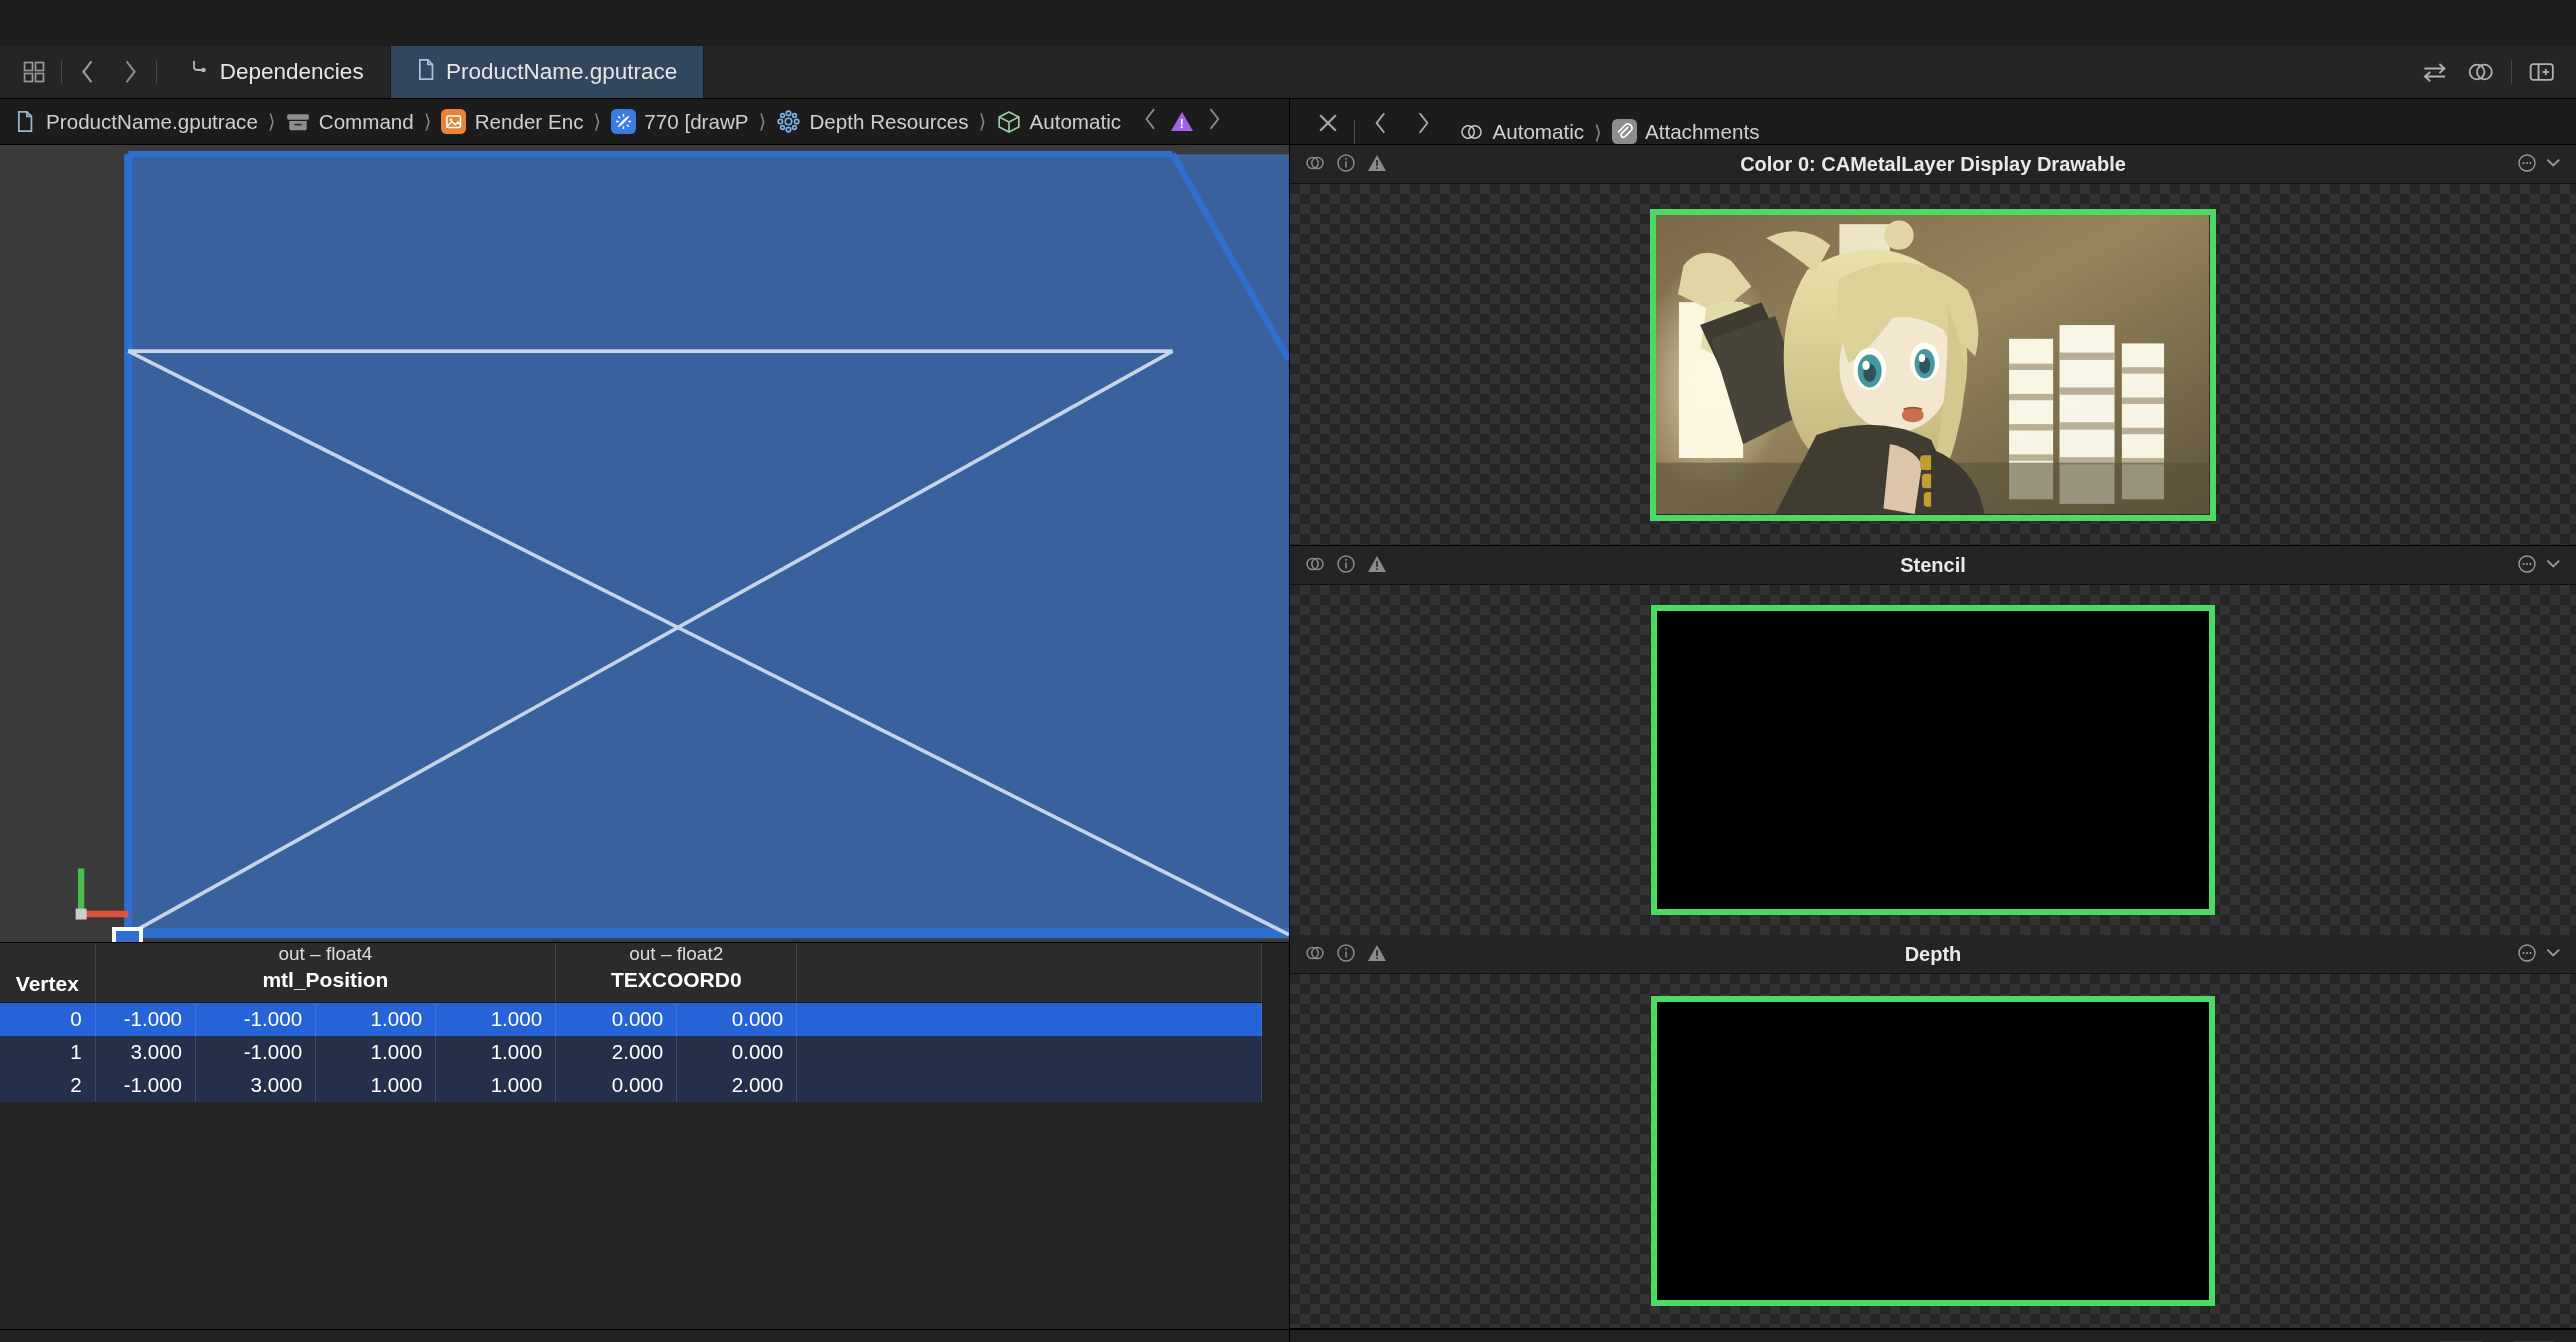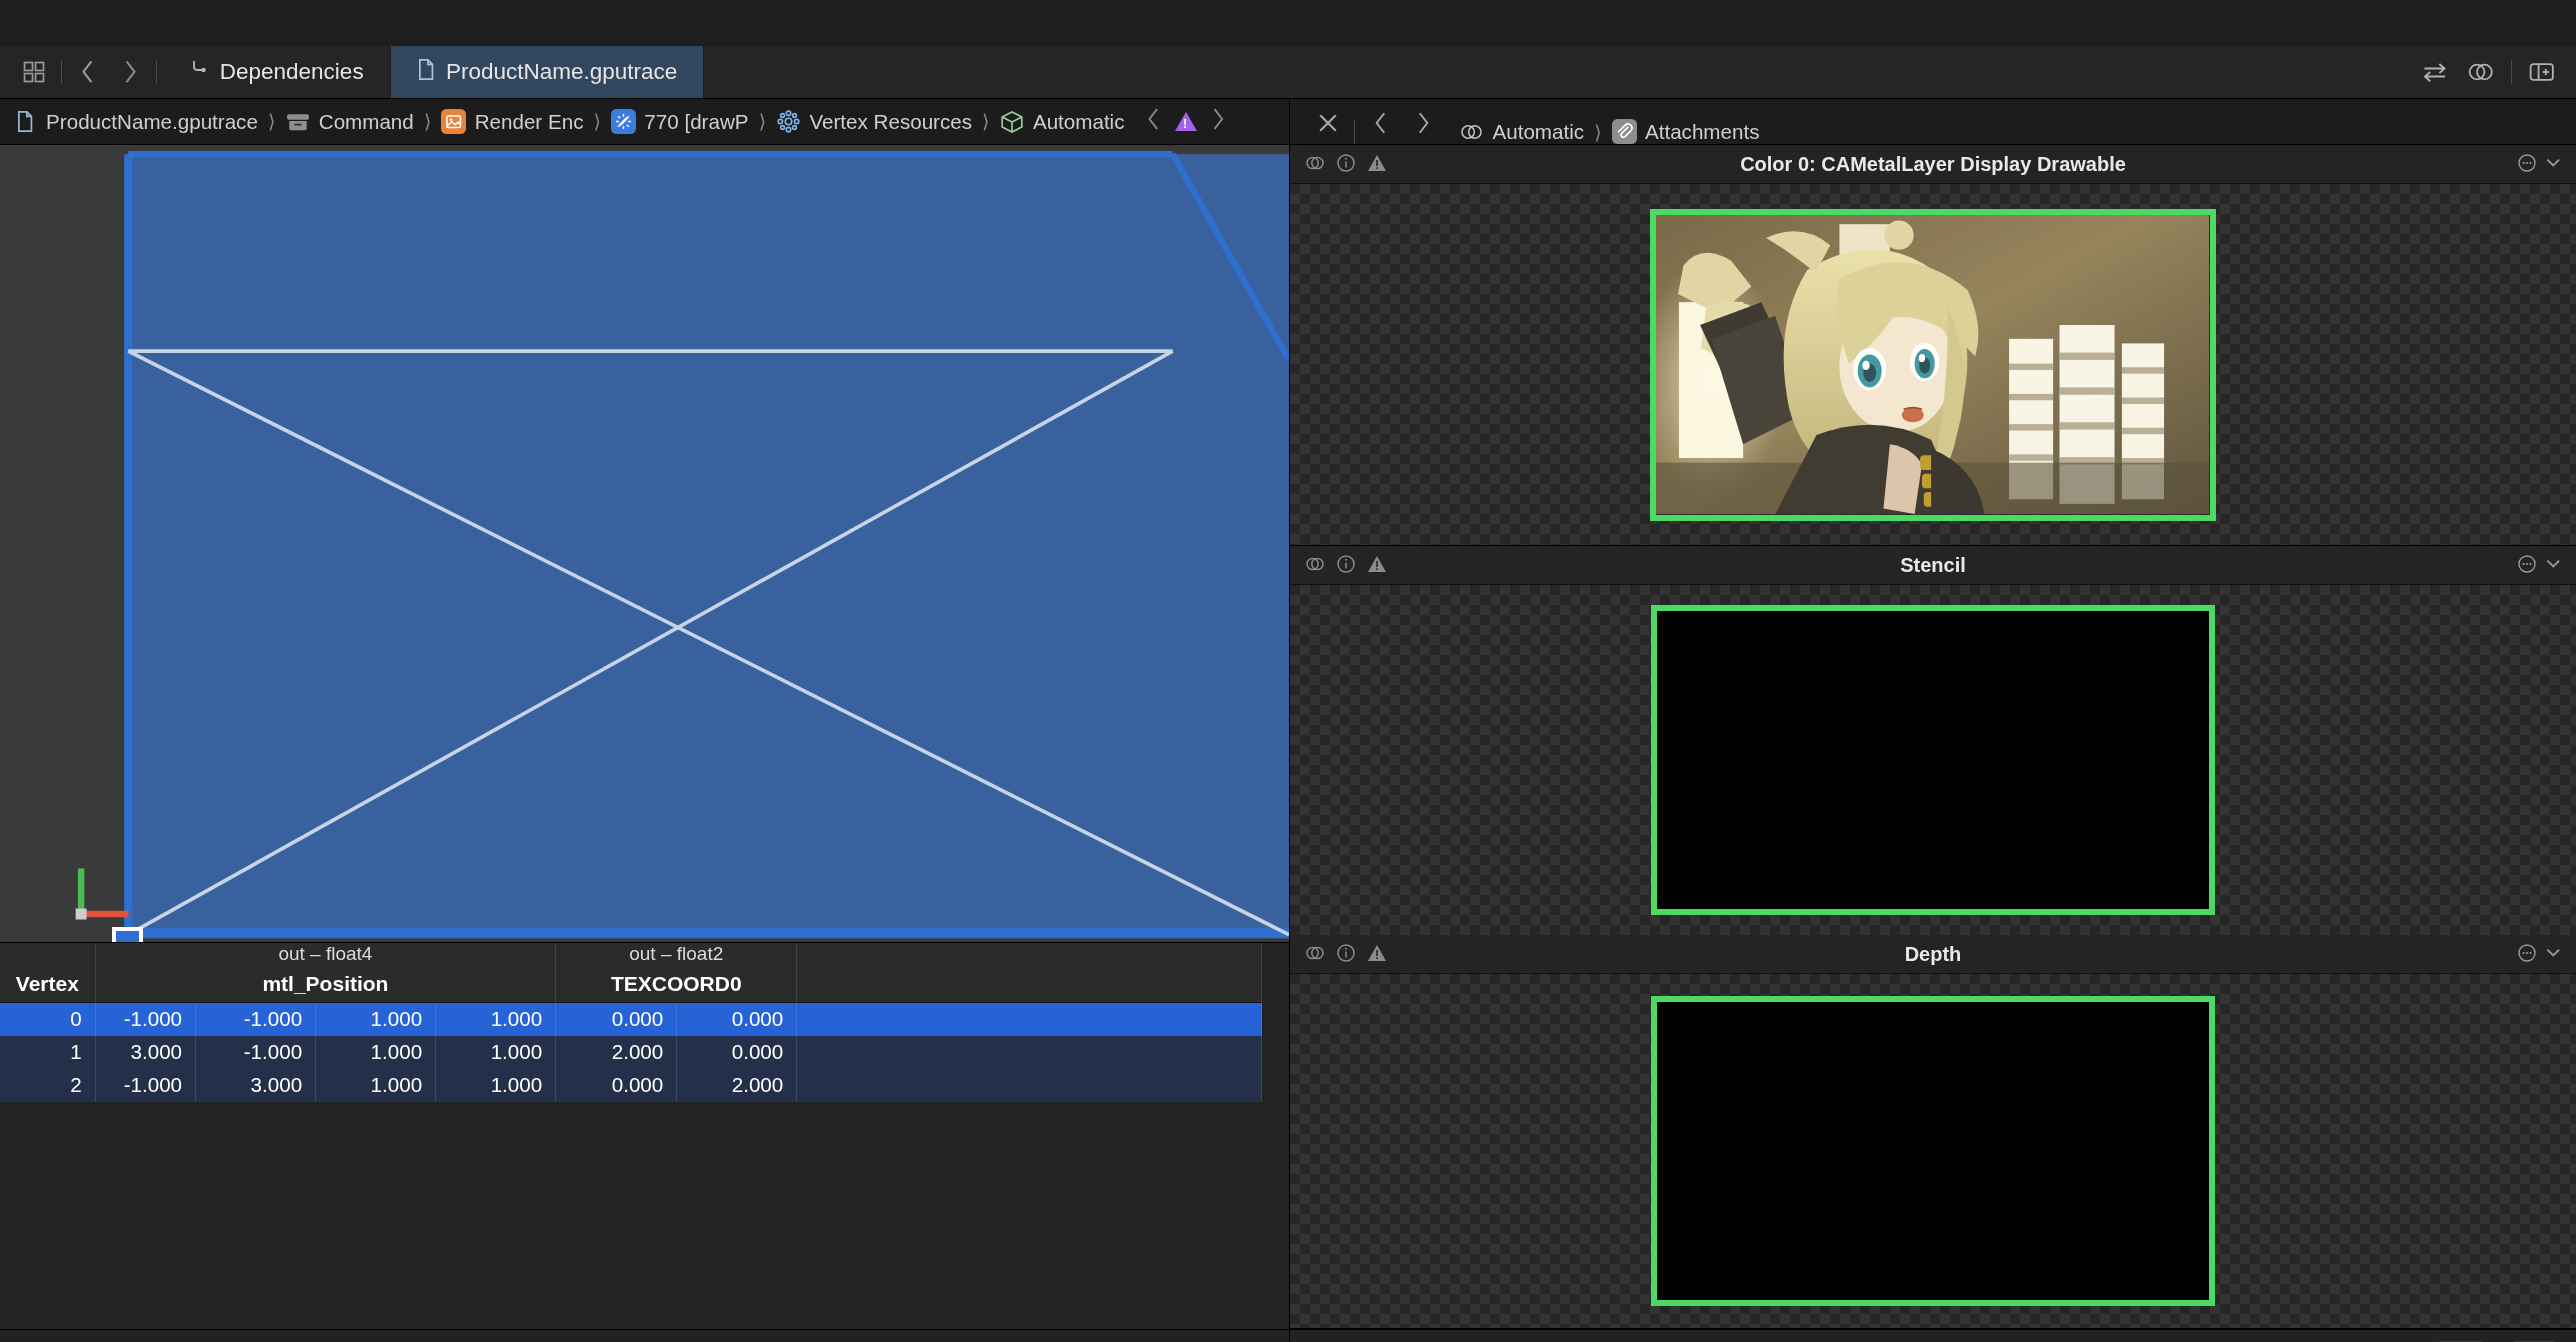--- a/index.html
+++ b/index.html
@@ -71,21 +71,21 @@
   }
 
   
   .tablewrap{ flex:1; background:#232323; min-height:0; overflow:hidden; position:relative;}
   table.vtx{ border-collapse:collapse; width:1262px; table-layout:fixed;}
   table.vtx thead th{
     background:#2b2b2b; color:#f0f0f0; font-size:20px; font-weight:bold;
     border-right:0.9px solid #444; border-bottom:0.9px solid #151515;
     vertical-align:bottom; padding:0;
   }
-  .hgroup{ display:flex; flex-direction:column; align-items:center; justify-content:space-between; height:59px; }
+  .hgroup{ display:flex; flex-direction:column; align-items:center; justify-content:flex-start; height:59px; }
   .hgroup .sub{ font-size:19px; font-weight:normal; color:#dcdcdc; margin-bottom:2.8px;}
   .hgroup .nm{ font-size:21px; font-weight:bold; color:#ffffff; margin-bottom:6.4px;}
   .hgroup.single{ justify-content:flex-end; }
   table.vtx tbody td{
     font-size:20.6px; color:#ffffff; text-align:right; padding:0 13px;
     height:33px; border-right:0.9px solid #3b4a63;
   }
   tr.row{ background:#243049; }
   tr.row.sel{ background:#2563d6; }
   tr.row td.idx{ border-right:0.9px solid #3b4a63; }
@@ -281,21 +281,21 @@
               <circle cx="11" cy="3.2" r="2.1"></circle>
               <circle cx="11" cy="18.8" r="2.1"></circle>
             <circle cx="3.2" cy="11" r="2.1"></circle>
               <circle cx="18.8" cy="11" r="2.1"></circle>
             <circle cx="5.3" cy="5.3" r="1.8"></circle>
               <circle cx="16.7" cy="16.7" r="1.8"></circle>
             <circle cx="16.7" cy="5.3" r="1.8"></circle>
               <circle cx="5.3" cy="16.7" r="1.8"></circle>
             </svg>
         </span>
-        <span class="ctext">Vertex Resources</span>
+        <span class="ctext">Depth Resources</span>
       </div>
       <span class="chev">⟩</span>
 
       <div class="crumb">
         <span class="cicon">
           <svg width="24" height="24" viewBox="0 0 22 22" fill="none" stroke="#9ad0a0" stroke-width="1.5">
             <path d="M11 1.8 L20 6.4 V15.6 L11 20.2 L2 15.6 V6.4 Z"></path>
             <path d="M2 6.4 L11 11 L20 6.4 M11 11 V20.2"></path>
             </svg>
         </span>

